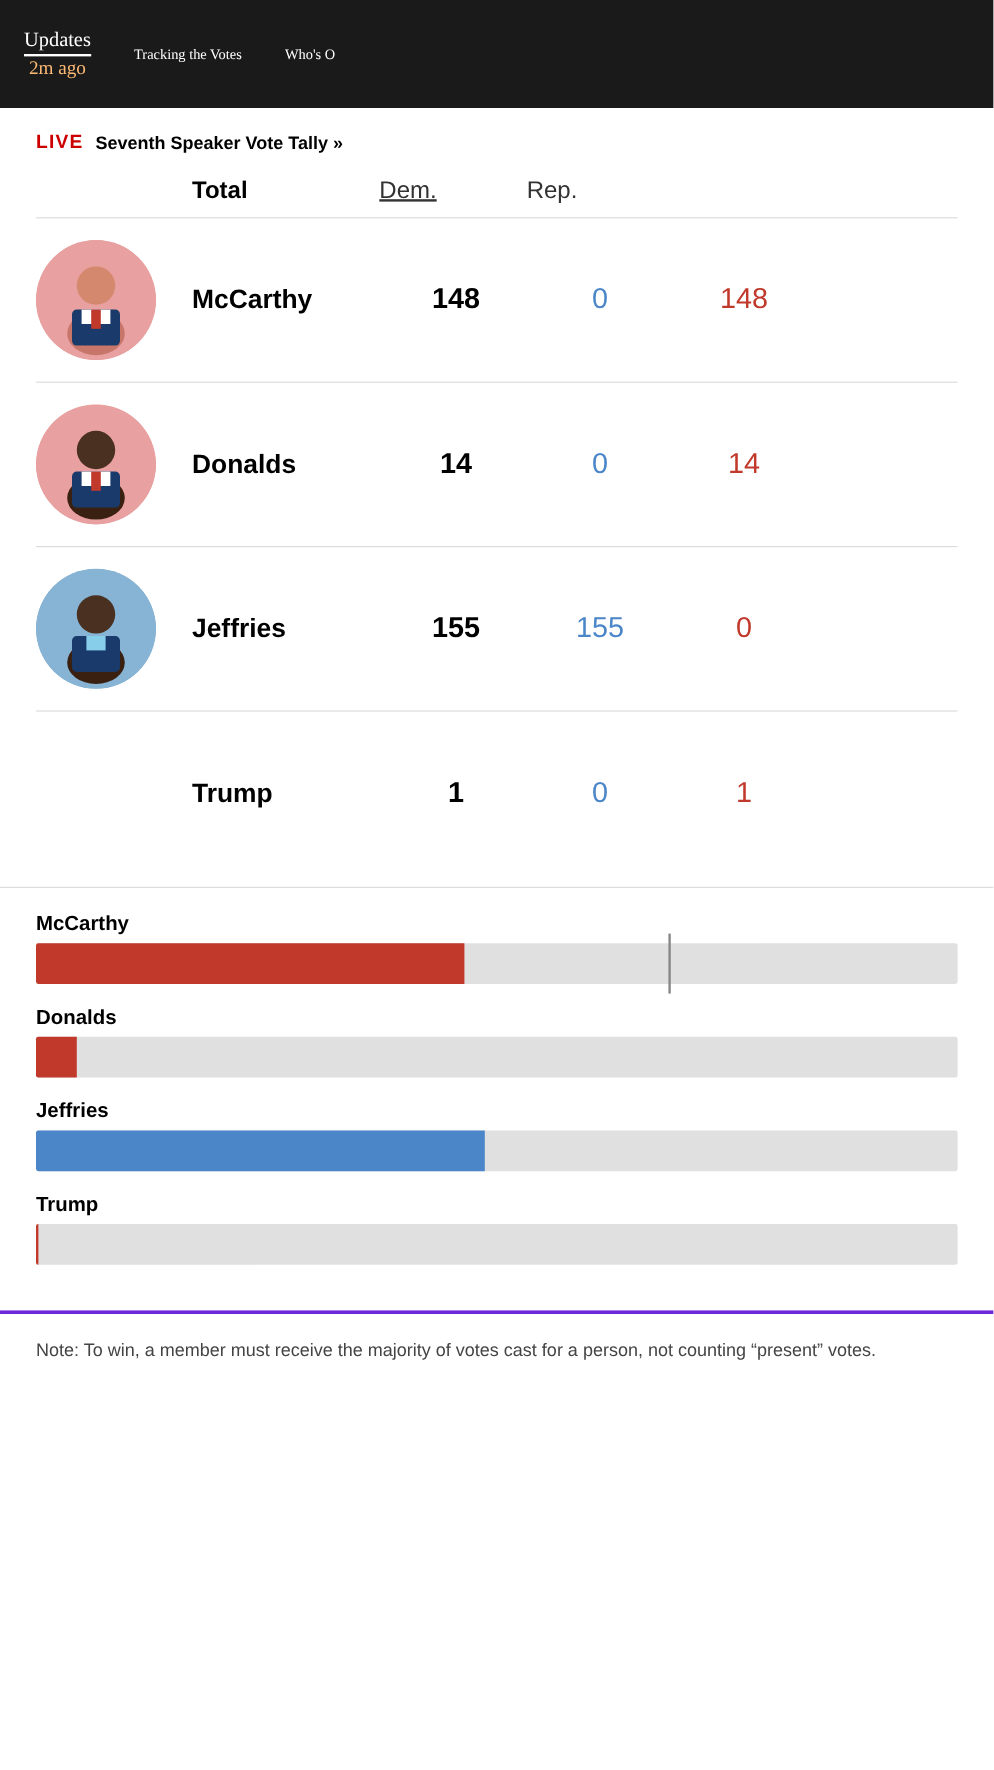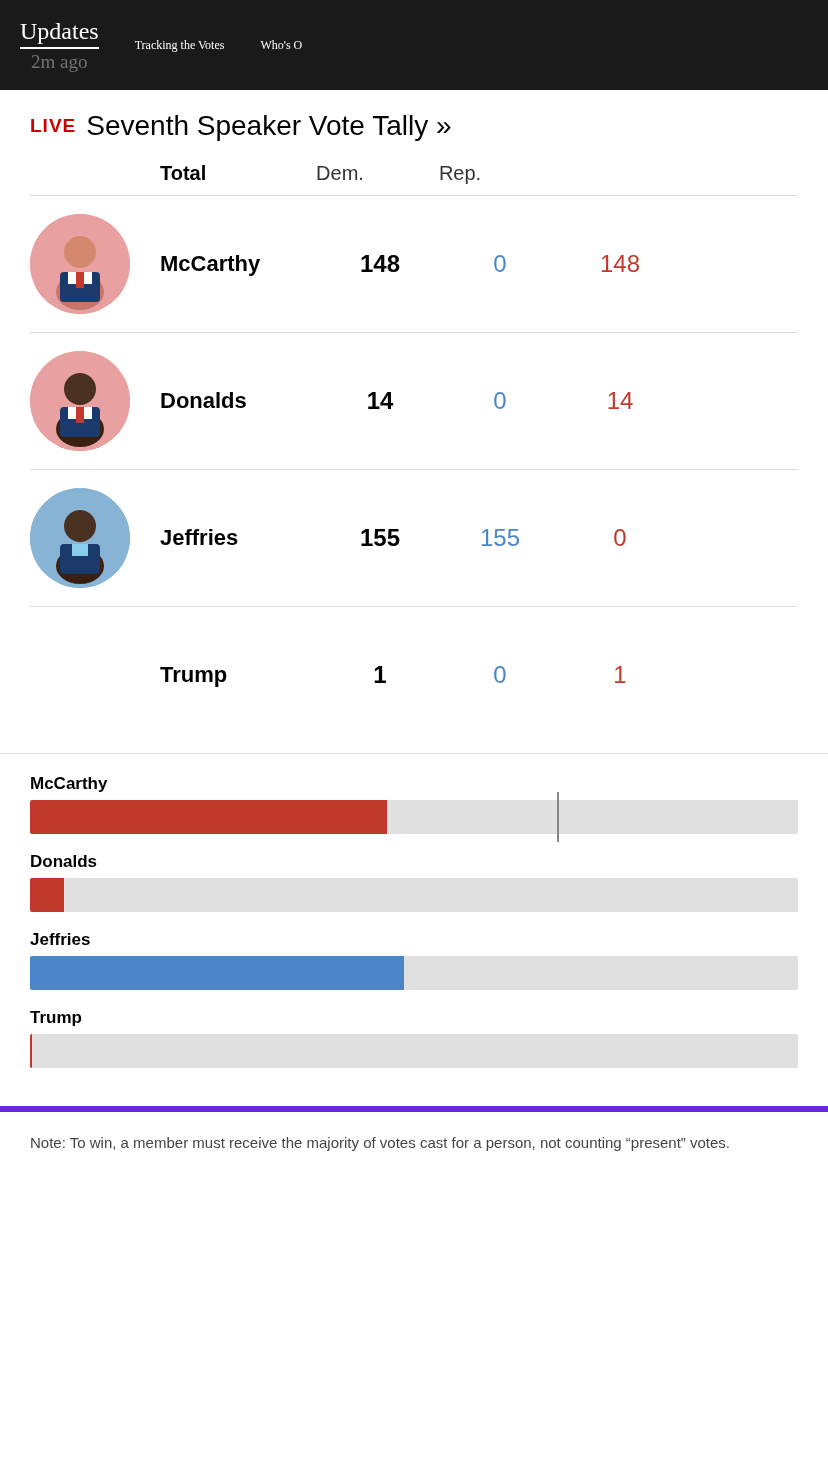--- a/index.html
+++ b/index.html
@@ -43,68 +43,68 @@
       white-space: nowrap;
     }
 
     .nav-updates {
       display: flex;
       flex-direction: column;
       align-items: center;
     }
 
     .nav-updates-label {
-      font-size: 24px;
+      font-size: 17px;
       color: #fff;
       border-bottom: 2px solid #fff;
       padding-bottom: 2px;
     }
 
     .nav-updates-time {
-      font-size: 19px;
-      color: #737373;
+      font-size: 16px;
+      color: #fdba74;
       margin-top: 2px;
     }
 
     
     .live-banner {
       padding: 20px 30px 10px 30px;
       display: flex;
       align-items: center;
       gap: 10px;
     }
 
     .live-badge {
       color: #cc0000;
       font-weight: bold;
       font-family: Arial, sans-serif;
-      font-size: 19px;
+      font-size: 16px;
       letter-spacing: 1px;
     }
 
     .live-title {
-      font-size: 28px;
-      font-weight: normal;
+      font-size: 15px;
+      font-weight: bold;
       font-family: Arial, sans-serif;
     }
 
     
     .vote-table {
       padding: 10px 30px 0 30px;
     }
 
     .vote-header-row {
       display: flex;
       align-items: center;
       padding: 0 0 10px 0;
       margin-left: 130px;
     }
 
     .col-total { width: 120px; text-align: left; font-weight: bold; font-size: 20px; font-family: Arial, sans-serif; }
-    .col-dem   { width: 120px; text-align: center; font-size: 20px; font-family: Arial, sans-serif; color: #333; }
+    .col-dem   { width: 120px; text-align: center; font-size: 20px; font-family: Arial, sans-serif; color: #333; text-decoration: underline; }
     .col-rep   { width: 120px; text-align: center; font-size: 20px; font-family: Arial, sans-serif; color: #333; }
 
     .vote-row {
       display: flex;
       align-items: center;
       padding: 18px 0;
       border-top: 1px solid #ddd;
     }
 
     .vote-row:first-child {
@@ -187,21 +187,21 @@
       position: absolute;
       top: -8px;
       width: 2px;
       height: calc(100% + 16px);
       background: #888;
     }
 
     
     .note-section {
       padding: 20px 30px;
-      border-top: 6px solid #6d28d9;
+      border-top: 3px solid #6d28d9;
     }
 
     .note-text {
       font-family: Arial, sans-serif;
       font-size: 15px;
       color: #444;
       line-height: 1.5;
     }
   </style>
 </head>

